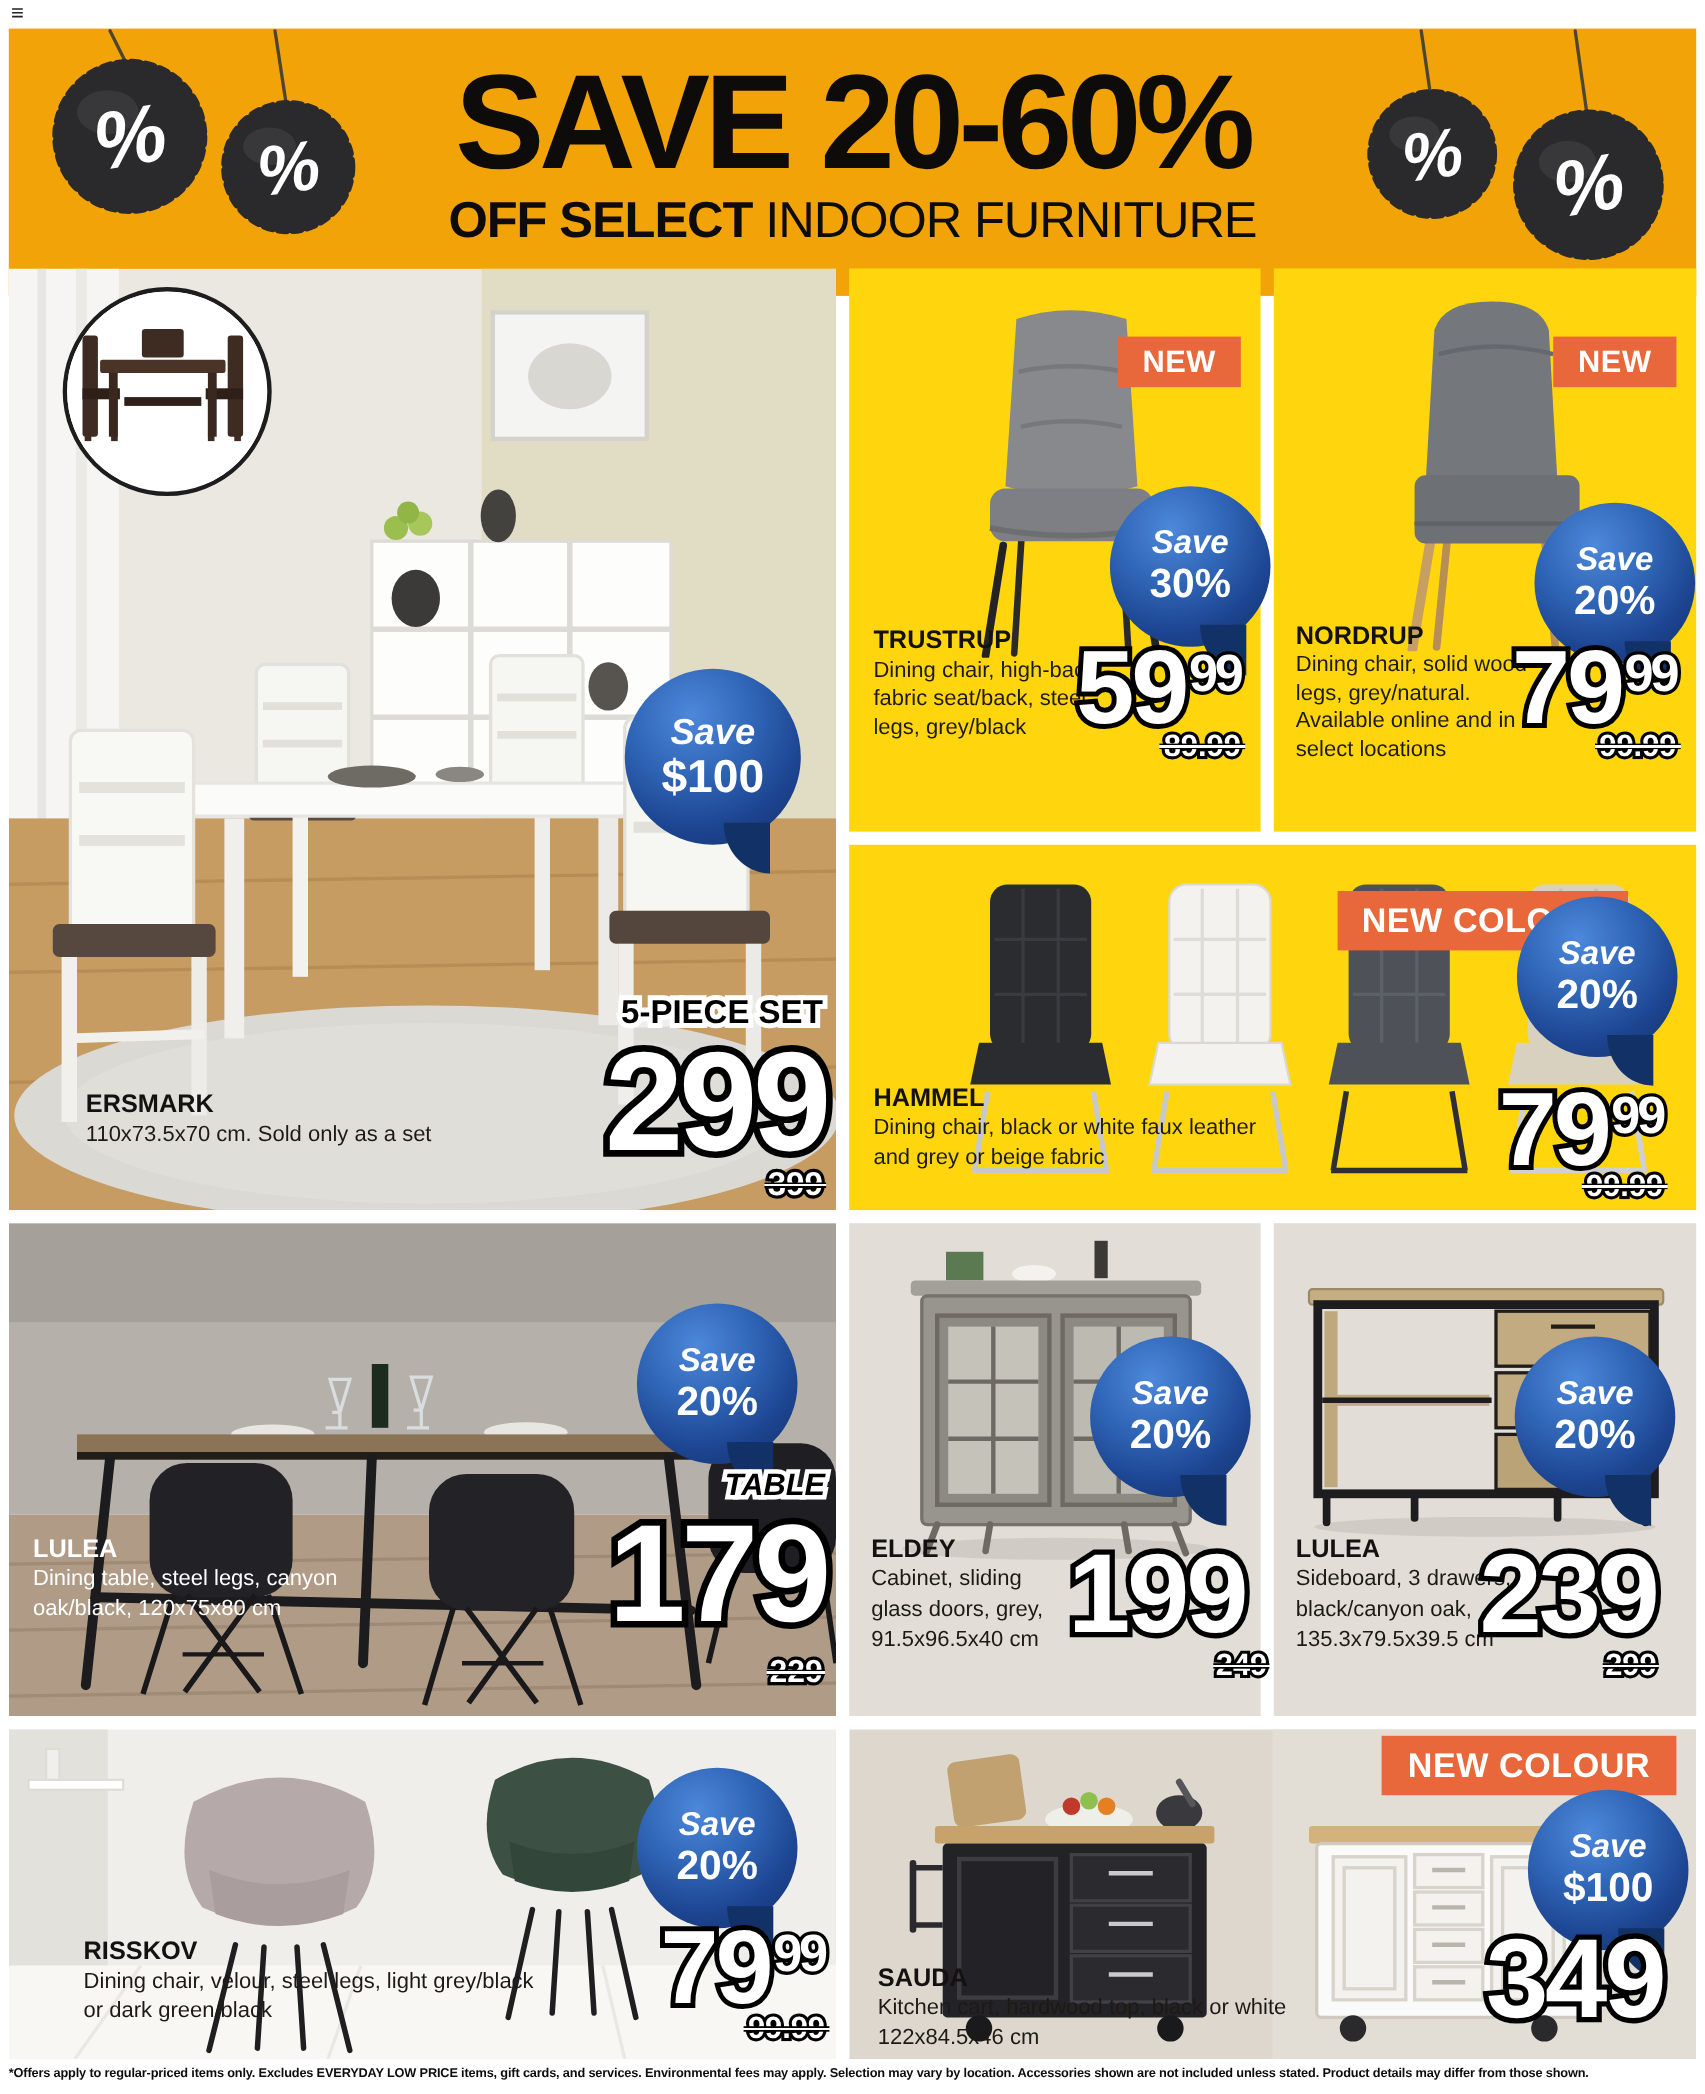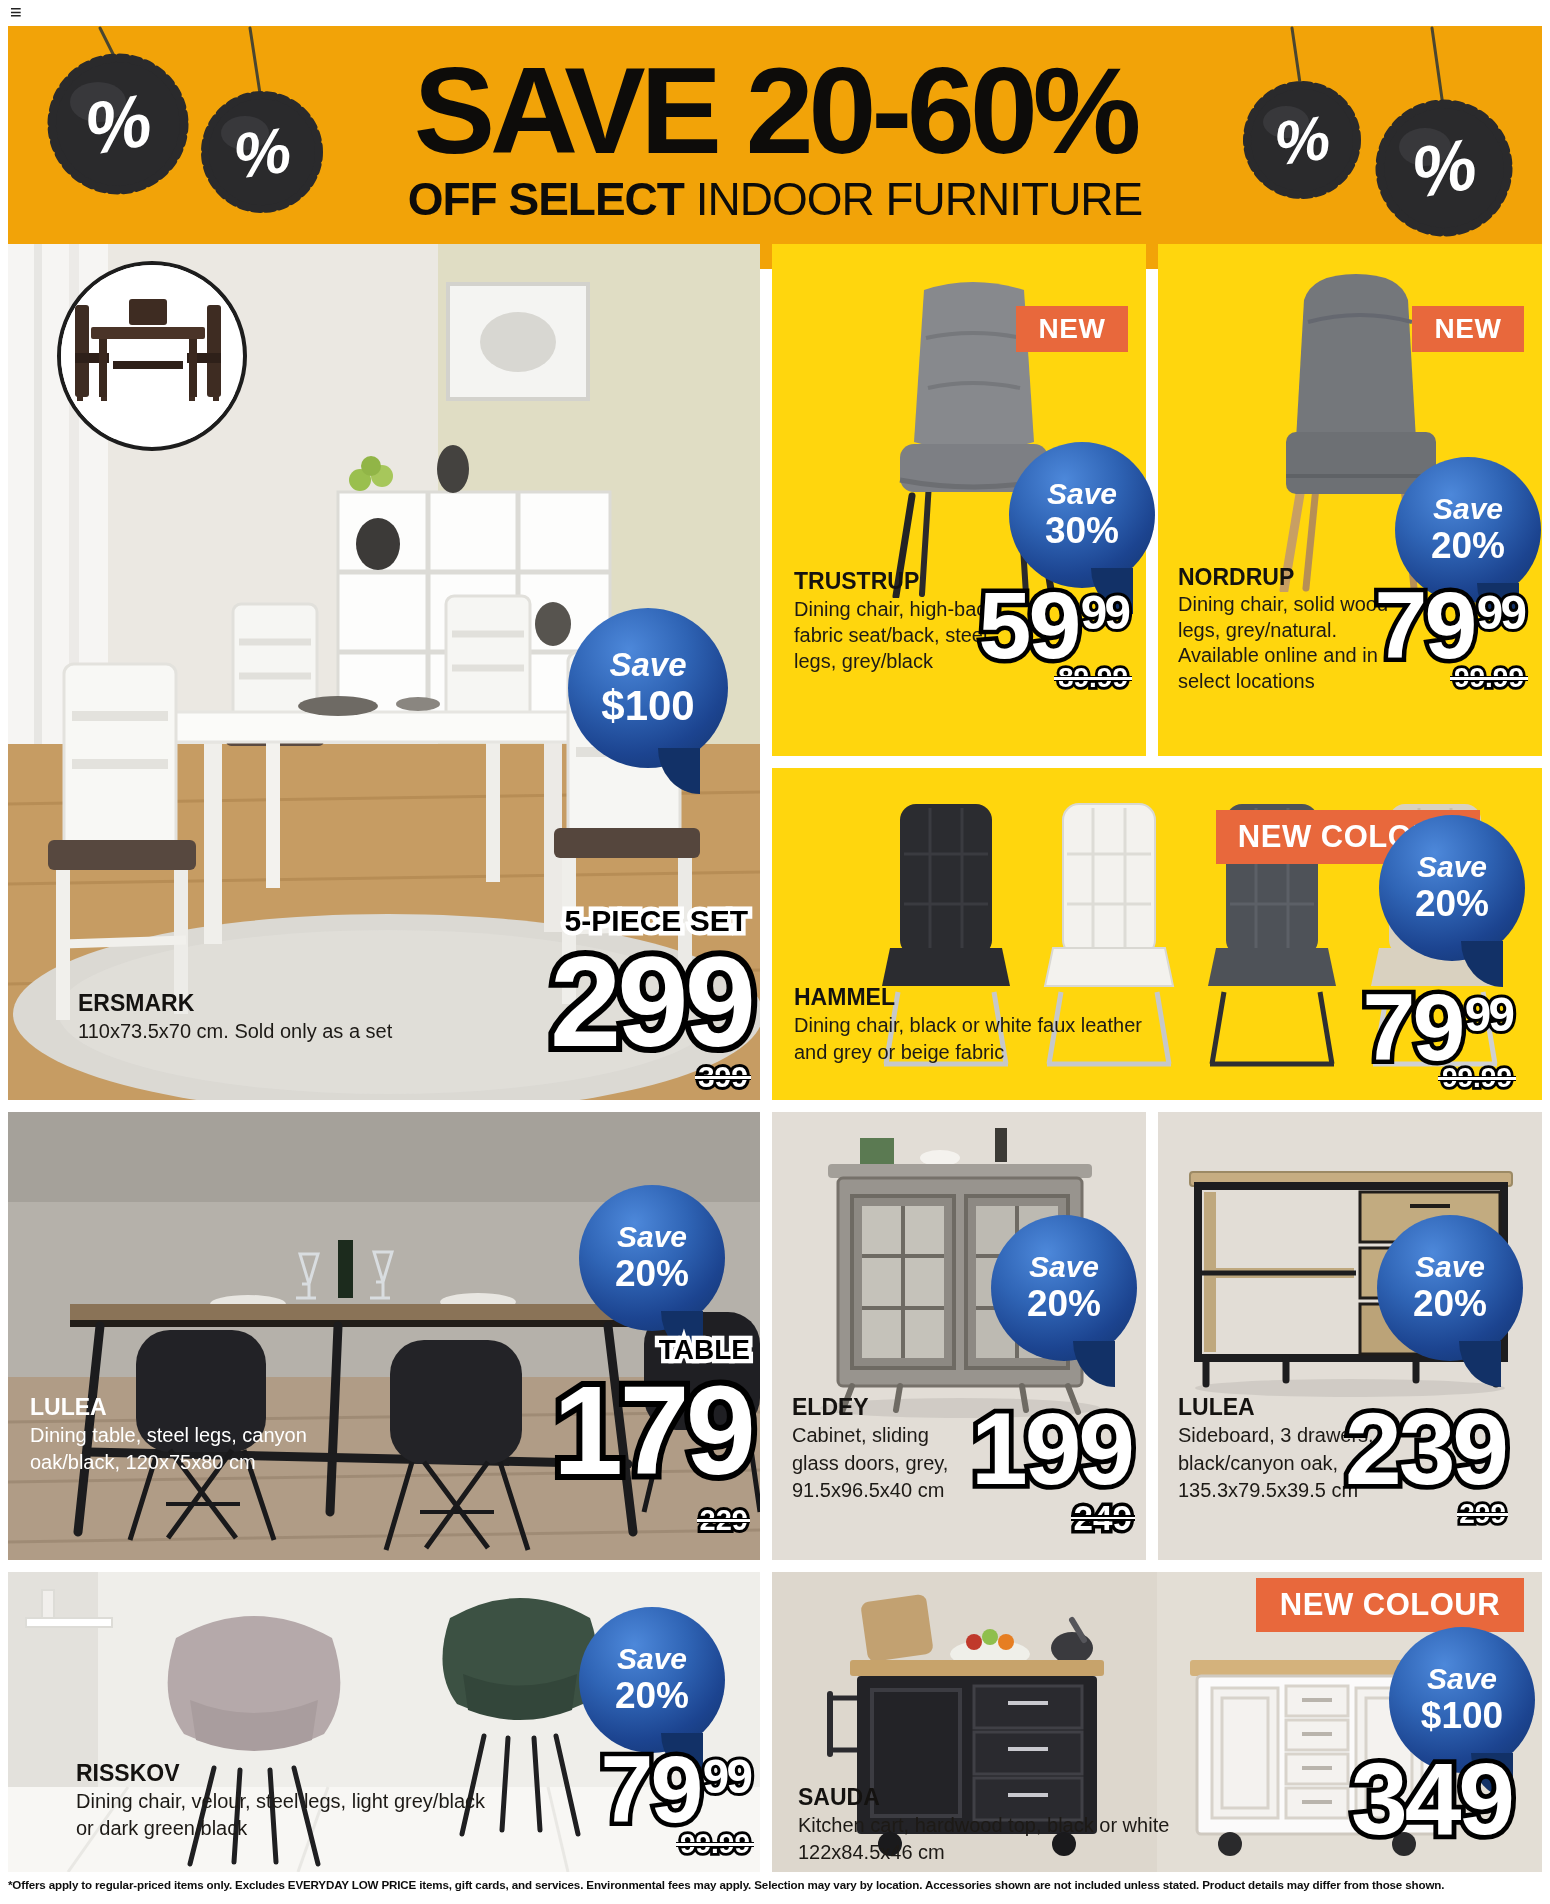--- a/index.html
+++ b/index.html
@@ -353,21 +353,21 @@
       <g>
         <rect x="636" y="200" width="116" height="118" rx="32" fill="#1f1f23"></rect>
         <path d="M656,316 l-20,84 M740,316 l12,84" stroke="#18181a" stroke-width="5" fill="none"></path>
       </g>
     </svg>
   </div>
   <div class="bubble" style="left:579px;top:1185px;width:146px;height:146px;">
     <span class="bw">Save</span>
     <span class="bv">20%</span>
   </div>
-  <div class="lbl" style="right:800px;top:1336px;font-size:28px;">TABLE</div>
+  <div class="lbl" style="right:800px;top:1336px;font-size:28px;font-style:italic;">TABLE</div>
   <div class="pr" style="right:798px;top:1368px;font-size:126px;">179</div>
   <div class="was" style="right:802px;top:1490px;font-size:29px;margin-top:16px;">229</div>
   <div class="pname inv" style="left:30px;top:1396px;">LULEA</div>
   <div class="pdesc inv" style="left:30px;top:1422px;">
     <div>Dining table, steel legs, canyon</div>
     <div>oak/black, 120x75x80 cm</div>
   </div>
 
   <div class="gpanel" style="left:772px;top:1112px;width:374px;height:448px;"></div>
   <svg class="abs" style="left:790px;top:1120px;z-index:4" width="340" height="300" viewBox="0 0 340 300">
@@ -404,21 +404,21 @@
     <span class="bw">Save</span>
     <span class="bv">20%</span>
   </div>
   <div class="pname" style="left:792px;top:1396px;">ELDEY</div>
   <div class="pdesc" style="left:792px;top:1422px;line-height:27.5px;">
     <div>Cabinet, sliding</div>
     <div>glass doors, grey,</div>
     <div>91.5x96.5x40 cm</div>
   </div>
   <div class="pr" style="right:418px;top:1398px;font-size:102px;">199</div>
-  <div class="was" style="right:418px;top:1500px;font-size:35px;">249</div>
+  <div class="was" style="right:398px;top:1500px;font-size:28px;">249</div>
 
   <div class="gpanel" style="left:1158px;top:1112px;width:384px;height:448px;"></div>
   <svg class="abs" style="left:1166px;top:1120px;z-index:4" width="368" height="280" viewBox="0 0 368 280">
     <ellipse cx="184" cy="268" rx="155" ry="9" fill="#000" opacity="0.08"></ellipse>
     <rect x="24" y="52" width="322" height="14" rx="3" fill="#c6ad82" stroke="#9c8a65" stroke-width="2"></rect>
     <rect x="32" y="66" width="306" height="172" fill="none" stroke="#1d1d1f" stroke-width="8"></rect>
     <rect x="38" y="72" width="12" height="160" fill="#bfa87e"></rect>
     <rect x="40" y="148" width="148" height="10" fill="#bfa87e"></rect>
     <line x1="36" y1="153" x2="190" y2="153" stroke="#1d1d1f" stroke-width="5"></line>
     <g>

